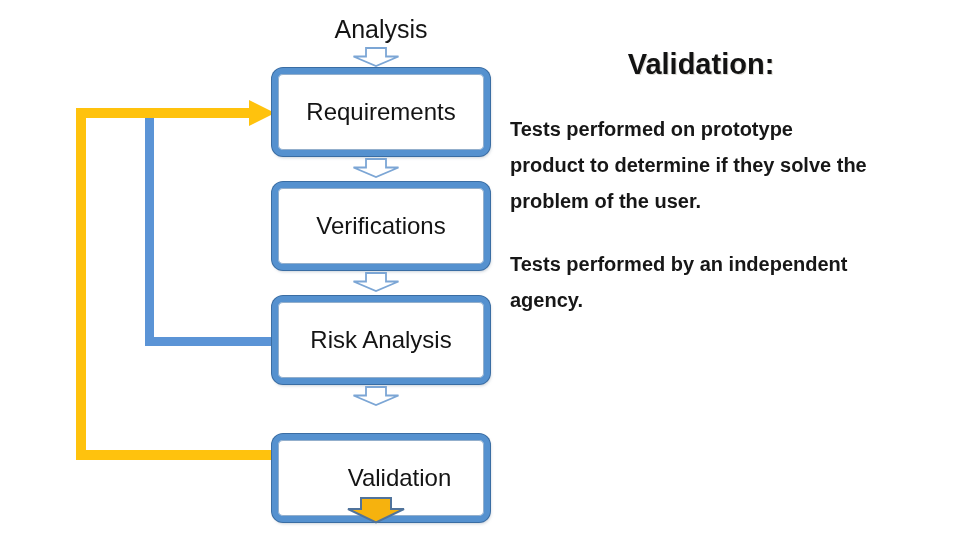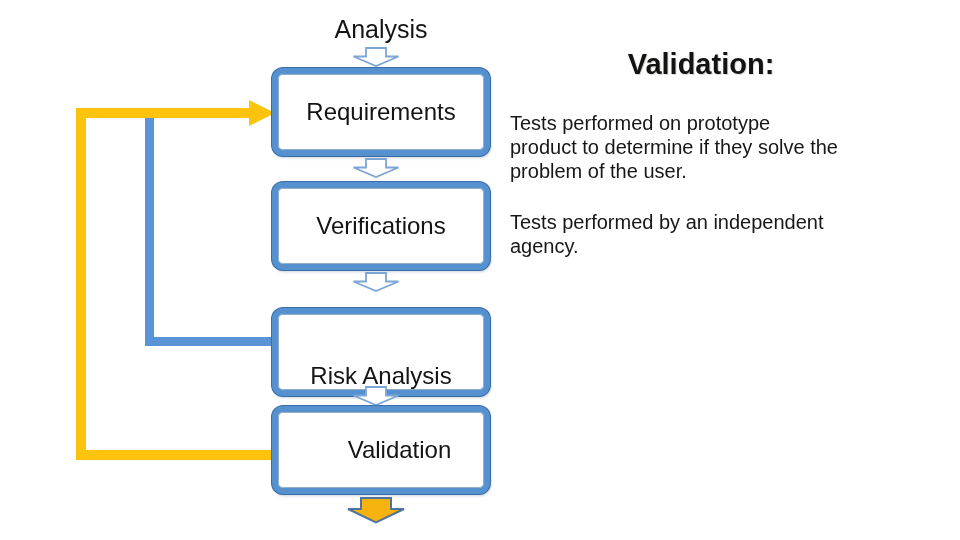--- a/index.html
+++ b/index.html
@@ -25,22 +25,22 @@
     background: #ffffff;
     border: 6px solid #5591CF;
     border-radius: 11px;
     box-shadow: 0 0 0 1px #3A6DA3, inset 0 0 0 1px rgba(58,109,163,0.55), 1px 2px 3px rgba(110,130,150,0.35);
     display: flex; align-items: center; justify-content: center;
     font-size: 24px; color: #141414;
     z-index: 2;
   }
   .box-1 { top: 68px; }
   .box-2 { top: 182px; justify-content: center; }
-  .box-3 { top: 308px; align-items: flex-end; }
-  .box-4 { top: 406px; padding-left: 37px; }
+  .box-3 { top: 296px; }
+  .box-4 { top: 434px; padding-left: 37px; }
 
   .ha { position: absolute; left: 352px; width: 48px; height: 20px; z-index: 2; }
   .ha-1 { top: 47px; }
   .ha-2 { top: 158px; }
   .ha-3 { top: 272px; }
   .ha-4 { top: 386px; }
   .gold-arrow { position: absolute; left: 346px; top: 497px; width: 60px; height: 27px; z-index: 2; }
 
   
   .yline { position: absolute; background: #FFC20D; z-index: 1; }
@@ -58,22 +58,22 @@
   .b-horiz { left: 145px; top: 337px; width: 130px; height: 9px; }
 
   
   .notes { position: absolute; left: 510px; top: 46px; width: 382px; z-index: 2; }
   .notes-heading {
     font-size: 29px; font-weight: bold; text-align: center;
     margin: 0; color: #131313; line-height: 36px;
     text-shadow: 1px 1px 0 rgba(120,110,90,0.25);
   }
   .notes-para {
-    font-size: 20px; line-height: 24px; margin: 0;
-    white-space: pre-line; color: #171717;
+    font-size: 20px; line-height: 36px; margin: 0;
+    white-space: pre-line; color: #171717; font-weight: bold;
   }
   .notes-para.p1 { margin-top: 29px; }
   .notes-para.p2 { margin-top: 27px; }
 </style>
 </head>
 <body>
 
 <div class="slide">
 
   <div class="yline y-vert"></div>

